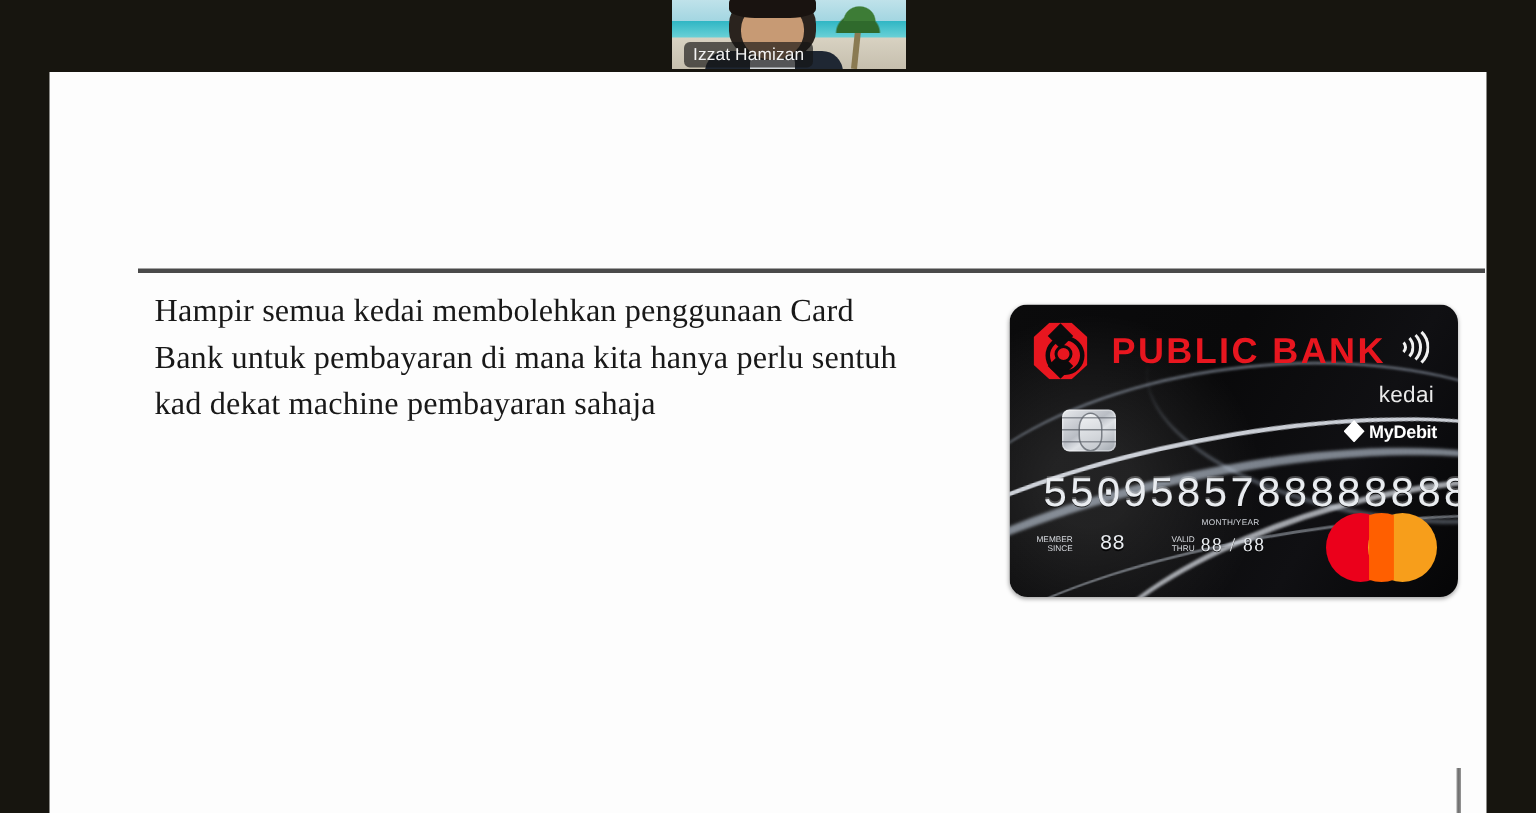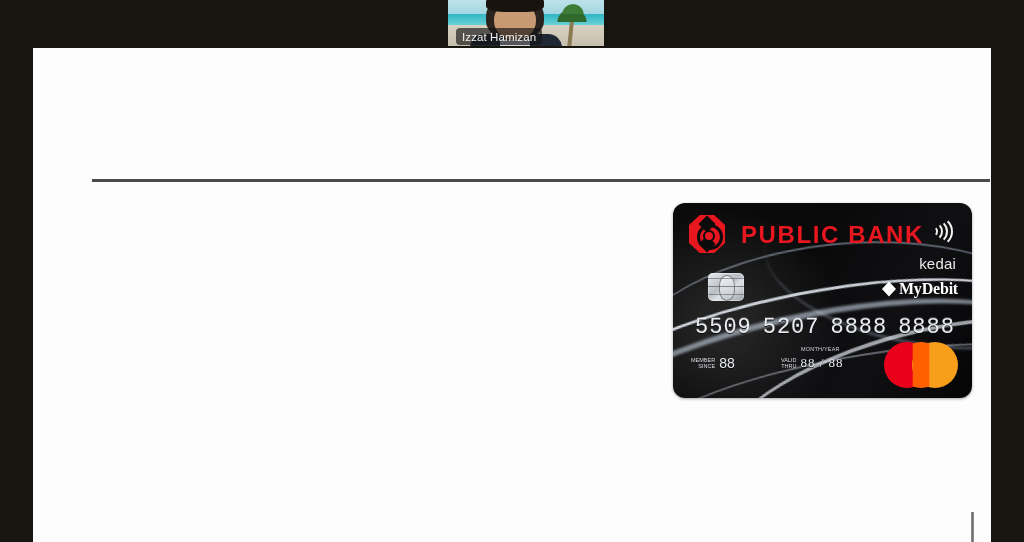--- a/index.html
+++ b/index.html
@@ -135,48 +135,48 @@
 
   .debit-word{
     position:absolute;right:16px;top:52px;color:#eaeaea;
     font-size:15px;font-family:"Liberation Sans",sans-serif;letter-spacing:.2px;
   }
   .mydebit{
     position:absolute;right:14px;top:77px;display:flex;align-items:center;gap:3px;
   }
   .md-glyph{width:14px;height:15px;background:#ffffff;
     clip-path:polygon(50% 0,100% 50%,50% 100%,0 50%,26% 50%,50% 22%,74% 50%,50% 78%,26% 50%,0 50%);}
-  .md-text{color:#ffffff;font-size:16px;font-weight:bold;
-    font-family:Liberation Serif, serif;letter-spacing:-.2px;}
+  .md-text{color:#ffffff;font-size:12px;font-weight:bold;
+    font-family:Liberation Sans, sans-serif;letter-spacing:-.2px;}
 
   .chip{
     position:absolute;left:35px;top:70px;width:36px;height:28px;border-radius:5px;
     background:linear-gradient(145deg,#e9ebee 0%,#b9bdc4 45%,#dfe2e6 60%,#9ea4ac 100%);
     box-shadow:inset 0 0 0 1px rgba(255,255,255,.35);
   }
   .chip::before{content:"";position:absolute;left:11px;top:2px;width:14px;height:24px;
     border:1px solid rgba(90,95,103,.75);border-radius:50%/40%;
     background:linear-gradient(160deg,#f0f2f4,#c3c7cd);}
   .chip::after{content:"";position:absolute;left:0;top:13px;width:36px;height:1px;
     background:rgba(90,95,103,.7);box-shadow:0 -8px 0 rgba(90,95,103,.6),0 8px 0 rgba(90,95,103,.6);}
 
   .card-number{
     position:absolute;left:22px;top:112px;width:260px;
     display:flex;justify-content:space-between;
     font-family:"Liberation Mono",monospace;
-    font-size:22px;color:#e9ecf0;letter-spacing:1px;
+    font-size:28px;color:#e9ecf0;letter-spacing:1px;
     text-shadow:0 1px 0 rgba(0,0,0,.8),0 -1px 0 rgba(255,255,255,.25);
   }
   .cn-group{display:block;}
 
   .member-since{position:absolute;left:18px;top:152px;display:flex;align-items:center;gap:4px;}
   .ms-label{color:#d8dbe0;font-size:5.5px;line-height:6.5px;text-align:right;
     font-family:"Liberation Sans",sans-serif;}
-  .ms-val{color:#e9ecf0;font-size:14px;font-family:Liberation Sans, sans-serif;
-    text-shadow:0 1px 0 rgba(0,0,0,.8);}
+  .ms-val{color:#e9ecf0;font-size:14px;font-family:Liberation Mono, monospace;
+    text-shadow:0 1px 0 rgba(0,0,0,.8);margin-left:14px;}
 
   .valid-thru{position:absolute;left:108px;top:152px;display:flex;align-items:center;gap:4px;}
   .vt-label{color:#d8dbe0;font-size:5.5px;line-height:6.5px;text-align:right;
     font-family:"Liberation Sans",sans-serif;}
   .vt-val{color:#e9ecf0;font-size:13px;font-family:Liberation Serif, serif;
     letter-spacing:1px;text-shadow:0 1px 0 rgba(0,0,0,.8);}
   .monthyear{position:absolute;left:128px;top:143px;color:#cfd3d9;font-size:5.5px;
     font-family:"Liberation Sans",sans-serif;letter-spacing:.2px;}
 
   .mc-logo{position:absolute;right:14px;bottom:10px;width:74px;height:46px;}
@@ -212,20 +212,21 @@
     <div class="name-label">
       <span>Izzat Hamizan</span>
     </div>
   </div>
 
   <div class="slide">
 
 
     <div class="hrule"></div>
 
+    <div class="body-text">Hampir semua kedai membolehkan penggunaan Card Bank untuk pembayaran di mana kita hanya perlu sentuh kad dekat machine pembayaran sahaja</div>
 
     <div class="card">
       <div class="swoosh sw5"></div>
       <div class="swoosh sw3"></div>
       <div class="swoosh sw2"></div>
       <div class="swoosh sw1"></div>
       <div class="swoosh sw6"></div>
       <div class="swoosh sw4"></div>
 
       <div class="pb-logo">
@@ -248,21 +249,21 @@
 
       <div class="mydebit">
         <div class="md-glyph"></div>
         <div class="md-text">MyDebit</div>
       </div>
 
       <div class="chip"></div>
 
       <div class="card-number">
         <span class="cn-group">5509</span>
-        <span class="cn-group">5207</span>
+        <span class="cn-group">5857</span>
         <span class="cn-group">8888</span>
         <span class="cn-group">8888</span>
       </div>
 
       <div class="member-since">
         <div class="ms-label">
           <div>MEMBER</div>
           <div>SINCE</div>
         </div>
         <div class="ms-val">88</div>

